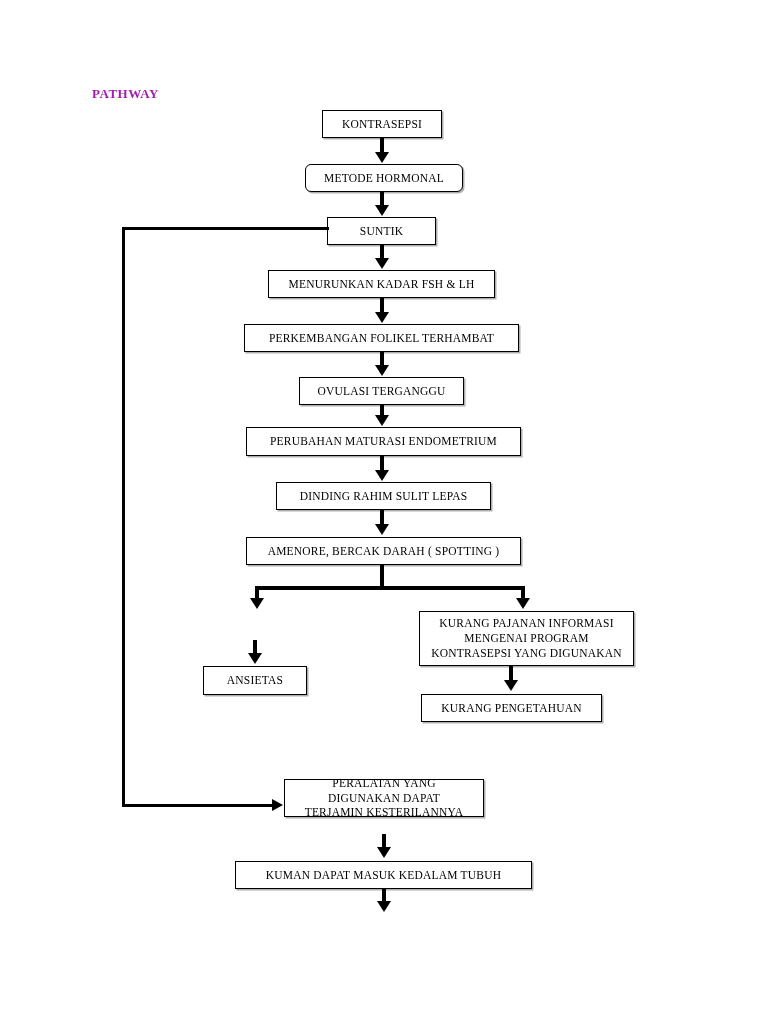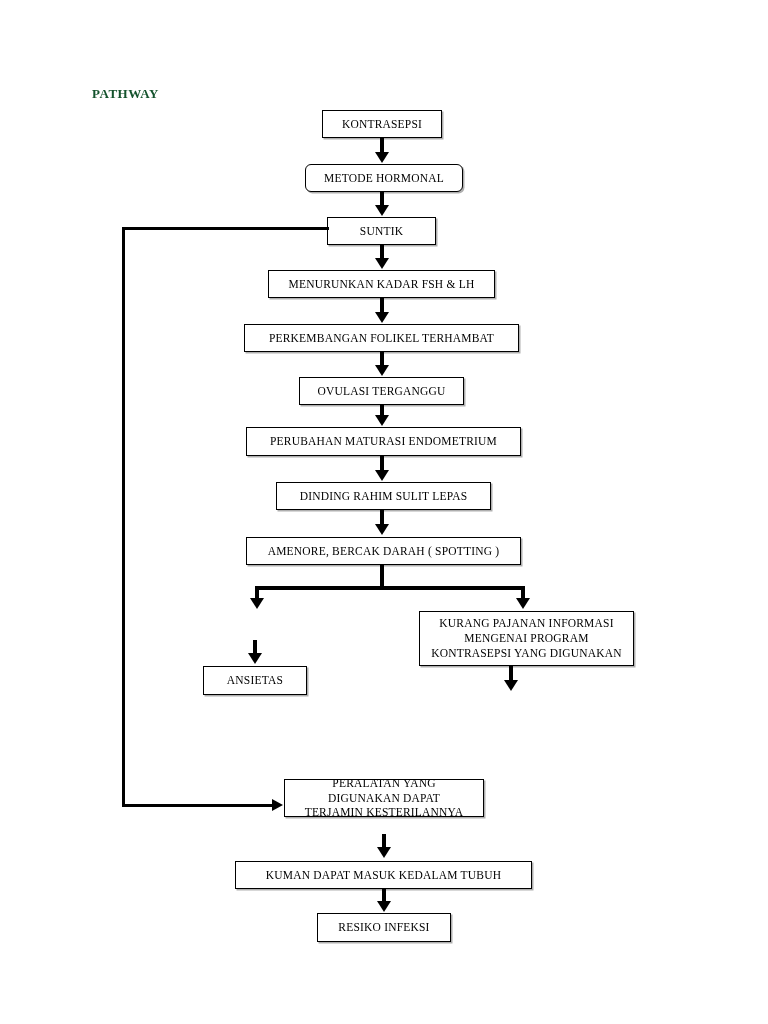--- a/index.html
+++ b/index.html
@@ -15,21 +15,21 @@
     overflow: hidden;
     font-family: "Liberation Serif", "DejaVu Serif", serif;
   }
   #title {
     position: absolute;
     left: 92px;
     top: 86px;
     font-size: 13px;
     font-weight: bold;
     letter-spacing: 0.5px;
-    color: #14532d;
+    color: #a21caf;
     white-space: nowrap;
   }
   .node {
     position: absolute;
     box-sizing: border-box;
     border: 1px solid #000000;
     background: #ffffff;
     color: #000000;
     font-size: 11.5px;
     letter-spacing: 0.2px;
@@ -131,36 +131,36 @@
   </div>
 
   <div class="node" style="left:419px; top:611px; width:215px; height:55px;">
     <span>
       <span>KURANG PAJANAN INFORMASI</span>
       <span>MENGENAI PROGRAM</span>
       <span>KONTRASEPSI YANG DIGUNAKAN</span>
     </span>
   </div>
 
+  <div class="node" style="left:421px; top:694px; width:181px; height:28px;">
+    <span>KURANG PENGETAHUAN</span>
+  </div>
 
   <div class="node" style="left:284px; top:779px; width:200px; height:38px;">
     <span>
       <span>PERALATAN YANG</span>
       <span>DIGUNAKAN DAPAT</span>
       <span>TERJAMIN KESTERILANNYA</span>
     </span>
   </div>
 
   <div class="node" style="left:235px; top:861px; width:297px; height:28px;">
     <span>KUMAN DAPAT MASUK KEDALAM TUBUH</span>
   </div>
 
-  <div class="node" style="left:317px; top:913px; width:134px; height:29px;">
-    <span>RESIKO INFEKSI</span>
-  </div>
 
   <div class="vline" style="left:380px; top:138px; height:16px;"></div>
   <div class="arrow-down" style="left:375px; top:152px;"></div>
 
   <div class="vline" style="left:380px; top:192px; height:15px;"></div>
   <div class="arrow-down" style="left:375px; top:205px;"></div>
 
   <div class="vline" style="left:380px; top:245px; height:14px;"></div>
   <div class="arrow-down" style="left:375px; top:258px;"></div>
 

